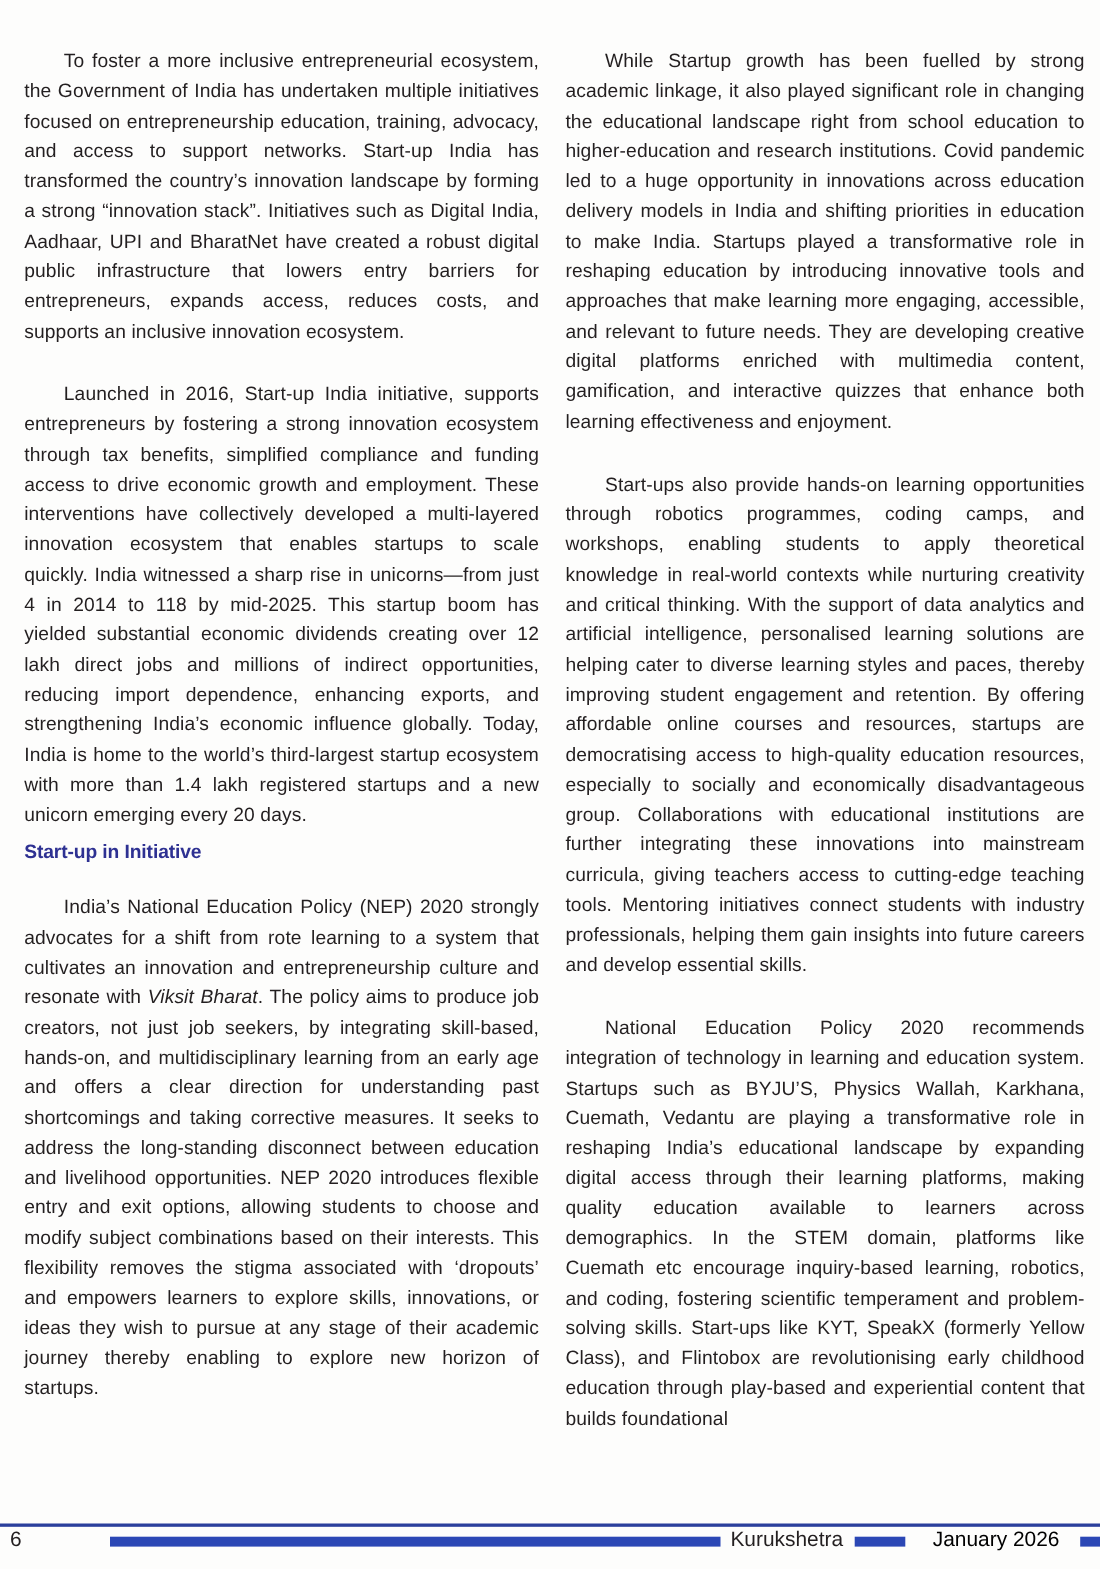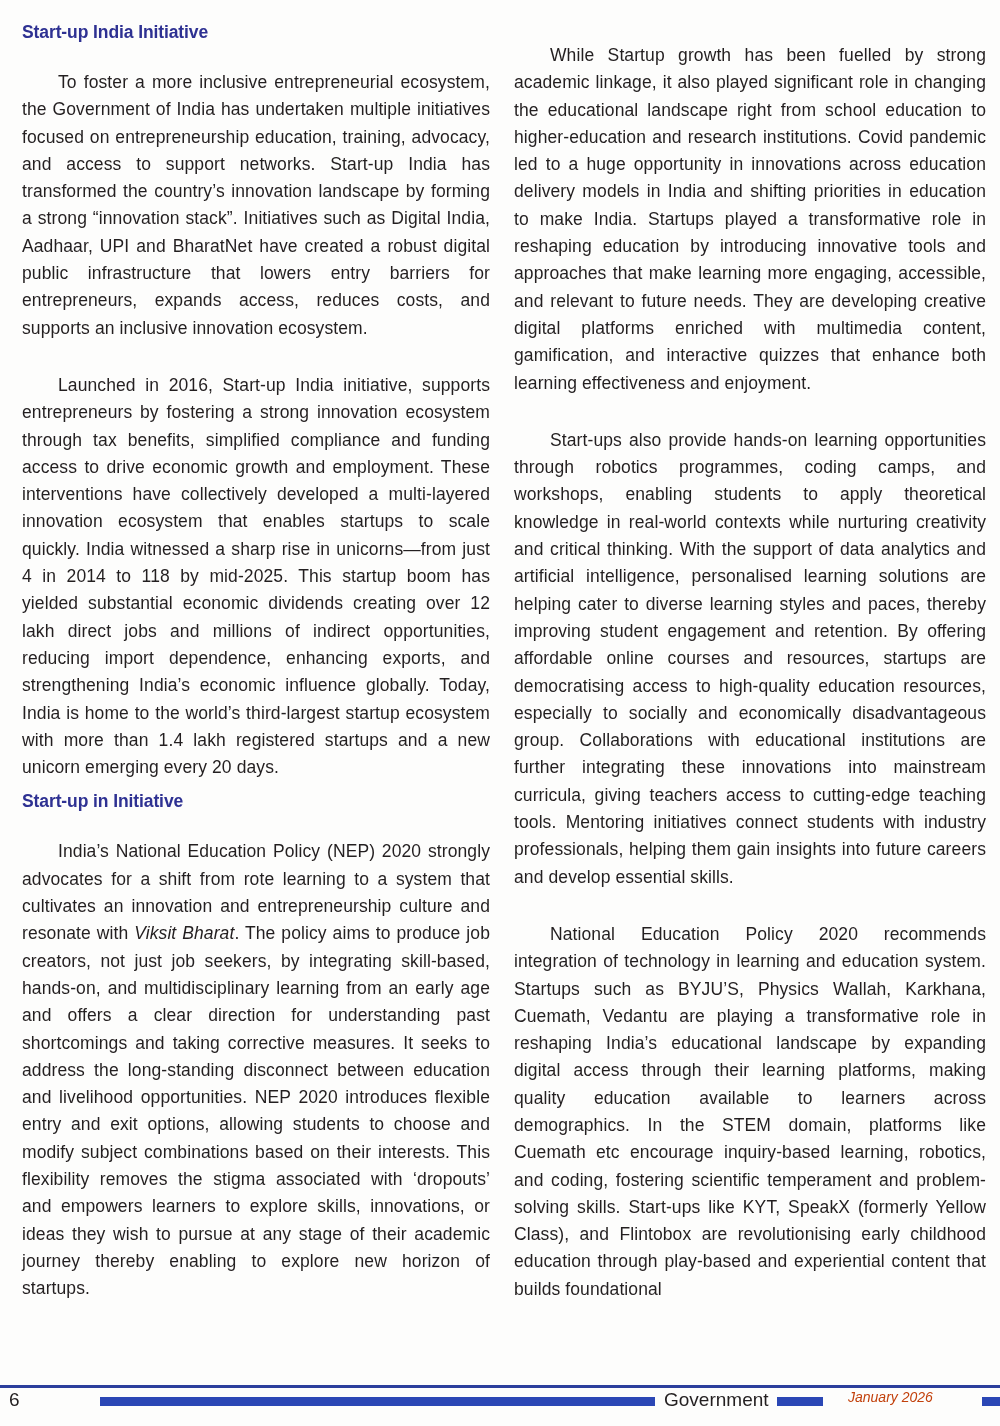--- a/index.html
+++ b/index.html
@@ -25,28 +25,27 @@
       position: absolute; left: 0; top: 4px; width: 1000px; height: 3px; background: #2b3f9c;
     }
     .page-num {
       position: absolute; left: 9px; top: 8px; font-size: 19px; color: #231f20;
     }
     .bar { position: absolute; top: 16px; height: 9px; background: #2b47b5; }
     .bar-long { left: 100px; width: 555px; }
     .bar-mid { left: 777px; width: 46px; }
     .bar-end { left: 982px; width: 18px; }
     .mag-title { position: absolute; left: 664px; top: 8px; font-size: 19px; color: #231f20; }
-    .issue-date { position: absolute; left: 848px; top: 8px; font-size: 14px; color: #c2410c; font-style: italic; }
+    .issue-date { position: absolute; left: 848px; top: 8px; font-size: 19px; color: #000000; }
   </style>
 </head>
 <body>
 
 <div class="col col-left">
   <div style="height:19px"></div>
-  <h2 class="heading">Start-up India Initiative</h2>
   <div style="height:2px"></div>
   <p class="para">To foster a more inclusive entrepreneurial ecosystem, the Government of India has undertaken multiple initiatives focused on entrepreneurship education, training, advocacy, and access to support networks. Start-up India has transformed the country’s innovation landscape by forming a strong “innovation stack”. Initiatives such as Digital India, Aadhaar, UPI and BharatNet have created a robust digital public infrastructure that lowers entry barriers for entrepreneurs, expands access, reduces costs, and supports an inclusive innovation ecosystem.</p>
   <div class="gap"></div>
   <p class="para">Launched in 2016, Start-up India initiative, supports entrepreneurs by fostering a strong innovation ecosystem through tax benefits, simplified compliance and funding access to drive economic growth and employment. These interventions have collectively developed a multi-layered innovation ecosystem that enables startups to scale quickly. India witnessed a sharp rise in unicorns—from just 4 in 2014 to 118 by mid-2025. This startup boom has yielded substantial economic dividends creating over 12 lakh direct jobs and millions of indirect opportunities, reducing import dependence, enhancing exports, and strengthening India’s economic influence globally. Today, India is home to the world’s third-largest startup ecosystem with more than 1.4 lakh registered startups and a new unicorn emerging every 20 days.</p>
   <div style="height:7px"></div>
   <h2 class="heading">Start-up in Initiative</h2>
   <div style="height:2px"></div>
   <p class="para"><span>India’s National Education Policy (NEP) 2020 strongly advocates for a shift from rote learning to a system that cultivates an innovation and entrepreneurship culture and resonate with </span><em>Viksit Bharat</em><span>. The policy aims to produce job creators, not just job seekers, by integrating skill-based, hands-on, and multidisciplinary learning from an early age and offers a clear direction for understanding past shortcomings and taking corrective measures. It seeks to address the long-standing disconnect between education and livelihood opportunities. NEP 2020 introduces flexible entry and exit options, allowing students to choose and modify subject combinations based on their interests. This flexibility removes the stigma associated with ‘dropouts’ and empowers learners to explore skills, innovations, or ideas they wish to pursue at any stage of their academic journey thereby enabling to explore new horizon of startups.</span></p>
 </div>
 
@@ -56,17 +55,17 @@
   <div class="gap"></div>
   <p class="para">Start-ups also provide hands-on learning opportunities through robotics programmes, coding camps, and workshops, enabling students to apply theoretical knowledge in real-world contexts while nurturing creativity and critical thinking. With the support of data analytics and artificial intelligence, personalised learning solutions are helping cater to diverse learning styles and paces, thereby improving student engagement and retention. By offering affordable online courses and resources, startups are democratising access to high-quality education resources, especially to socially and economically disadvantageous group. Collaborations with educational institutions are further integrating these innovations into mainstream curricula, giving teachers access to cutting-edge teaching tools. Mentoring initiatives connect students with industry professionals, helping them gain insights into future careers and develop essential skills.</p>
   <div class="gap"></div>
   <p class="para">National Education Policy 2020 recommends integration of technology in learning and education system. Startups such as BYJU’S, Physics Wallah, Karkhana, Cuemath, Vedantu are playing a transformative role in reshaping India’s educational landscape by expanding digital access through their learning platforms, making quality education available to learners across demographics. In the STEM domain, platforms like Cuemath etc encourage inquiry-based learning, robotics, and coding, fostering scientific temperament and problem-solving skills. Start-ups like KYT, SpeakX (formerly Yellow Class), and Flintobox are revolutionising early childhood education through play-based and experiential content that builds foundational</p>
 </div>
 
 <div class="footer">
   <div class="footer-rule"></div>
   <span class="page-num">6</span>
   <div class="bar bar-long"></div>
-  <span class="mag-title">Government</span>
+  <span class="mag-title">Kurukshetra</span>
   <div class="bar bar-mid"></div>
   <span class="issue-date">January 2026</span>
   <div class="bar bar-end"></div>
 </div>
 
 </body></html>

